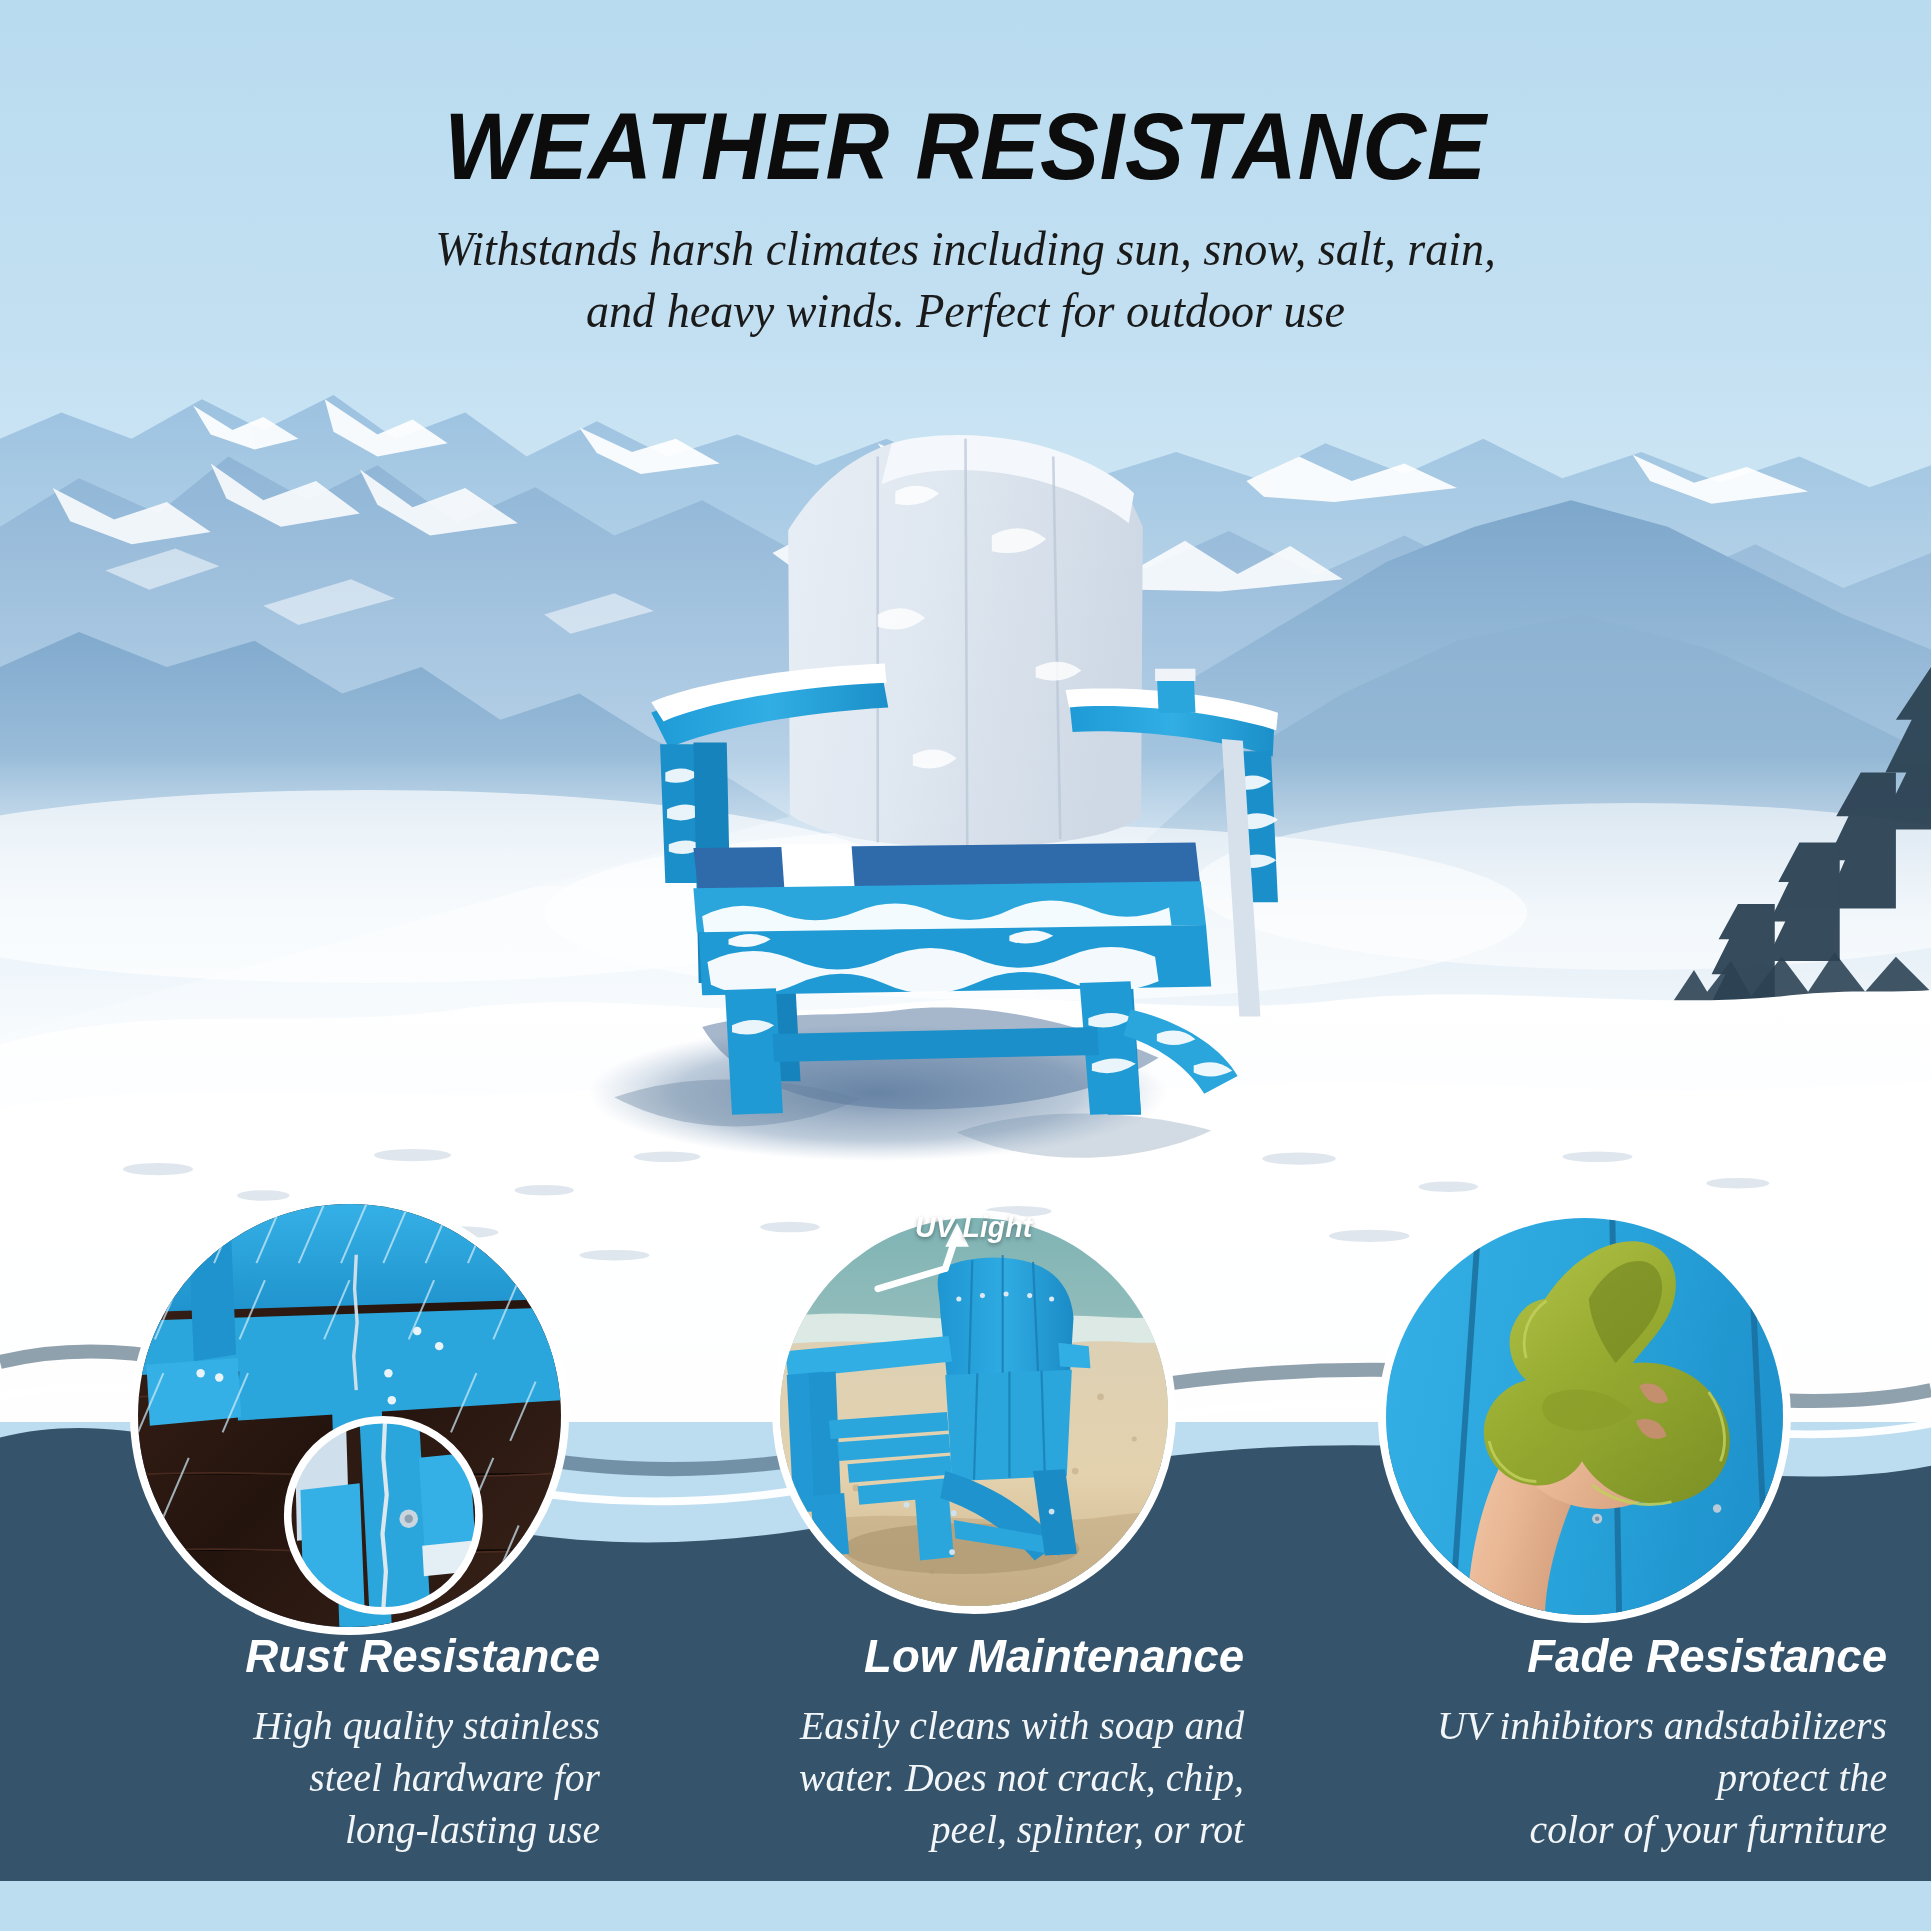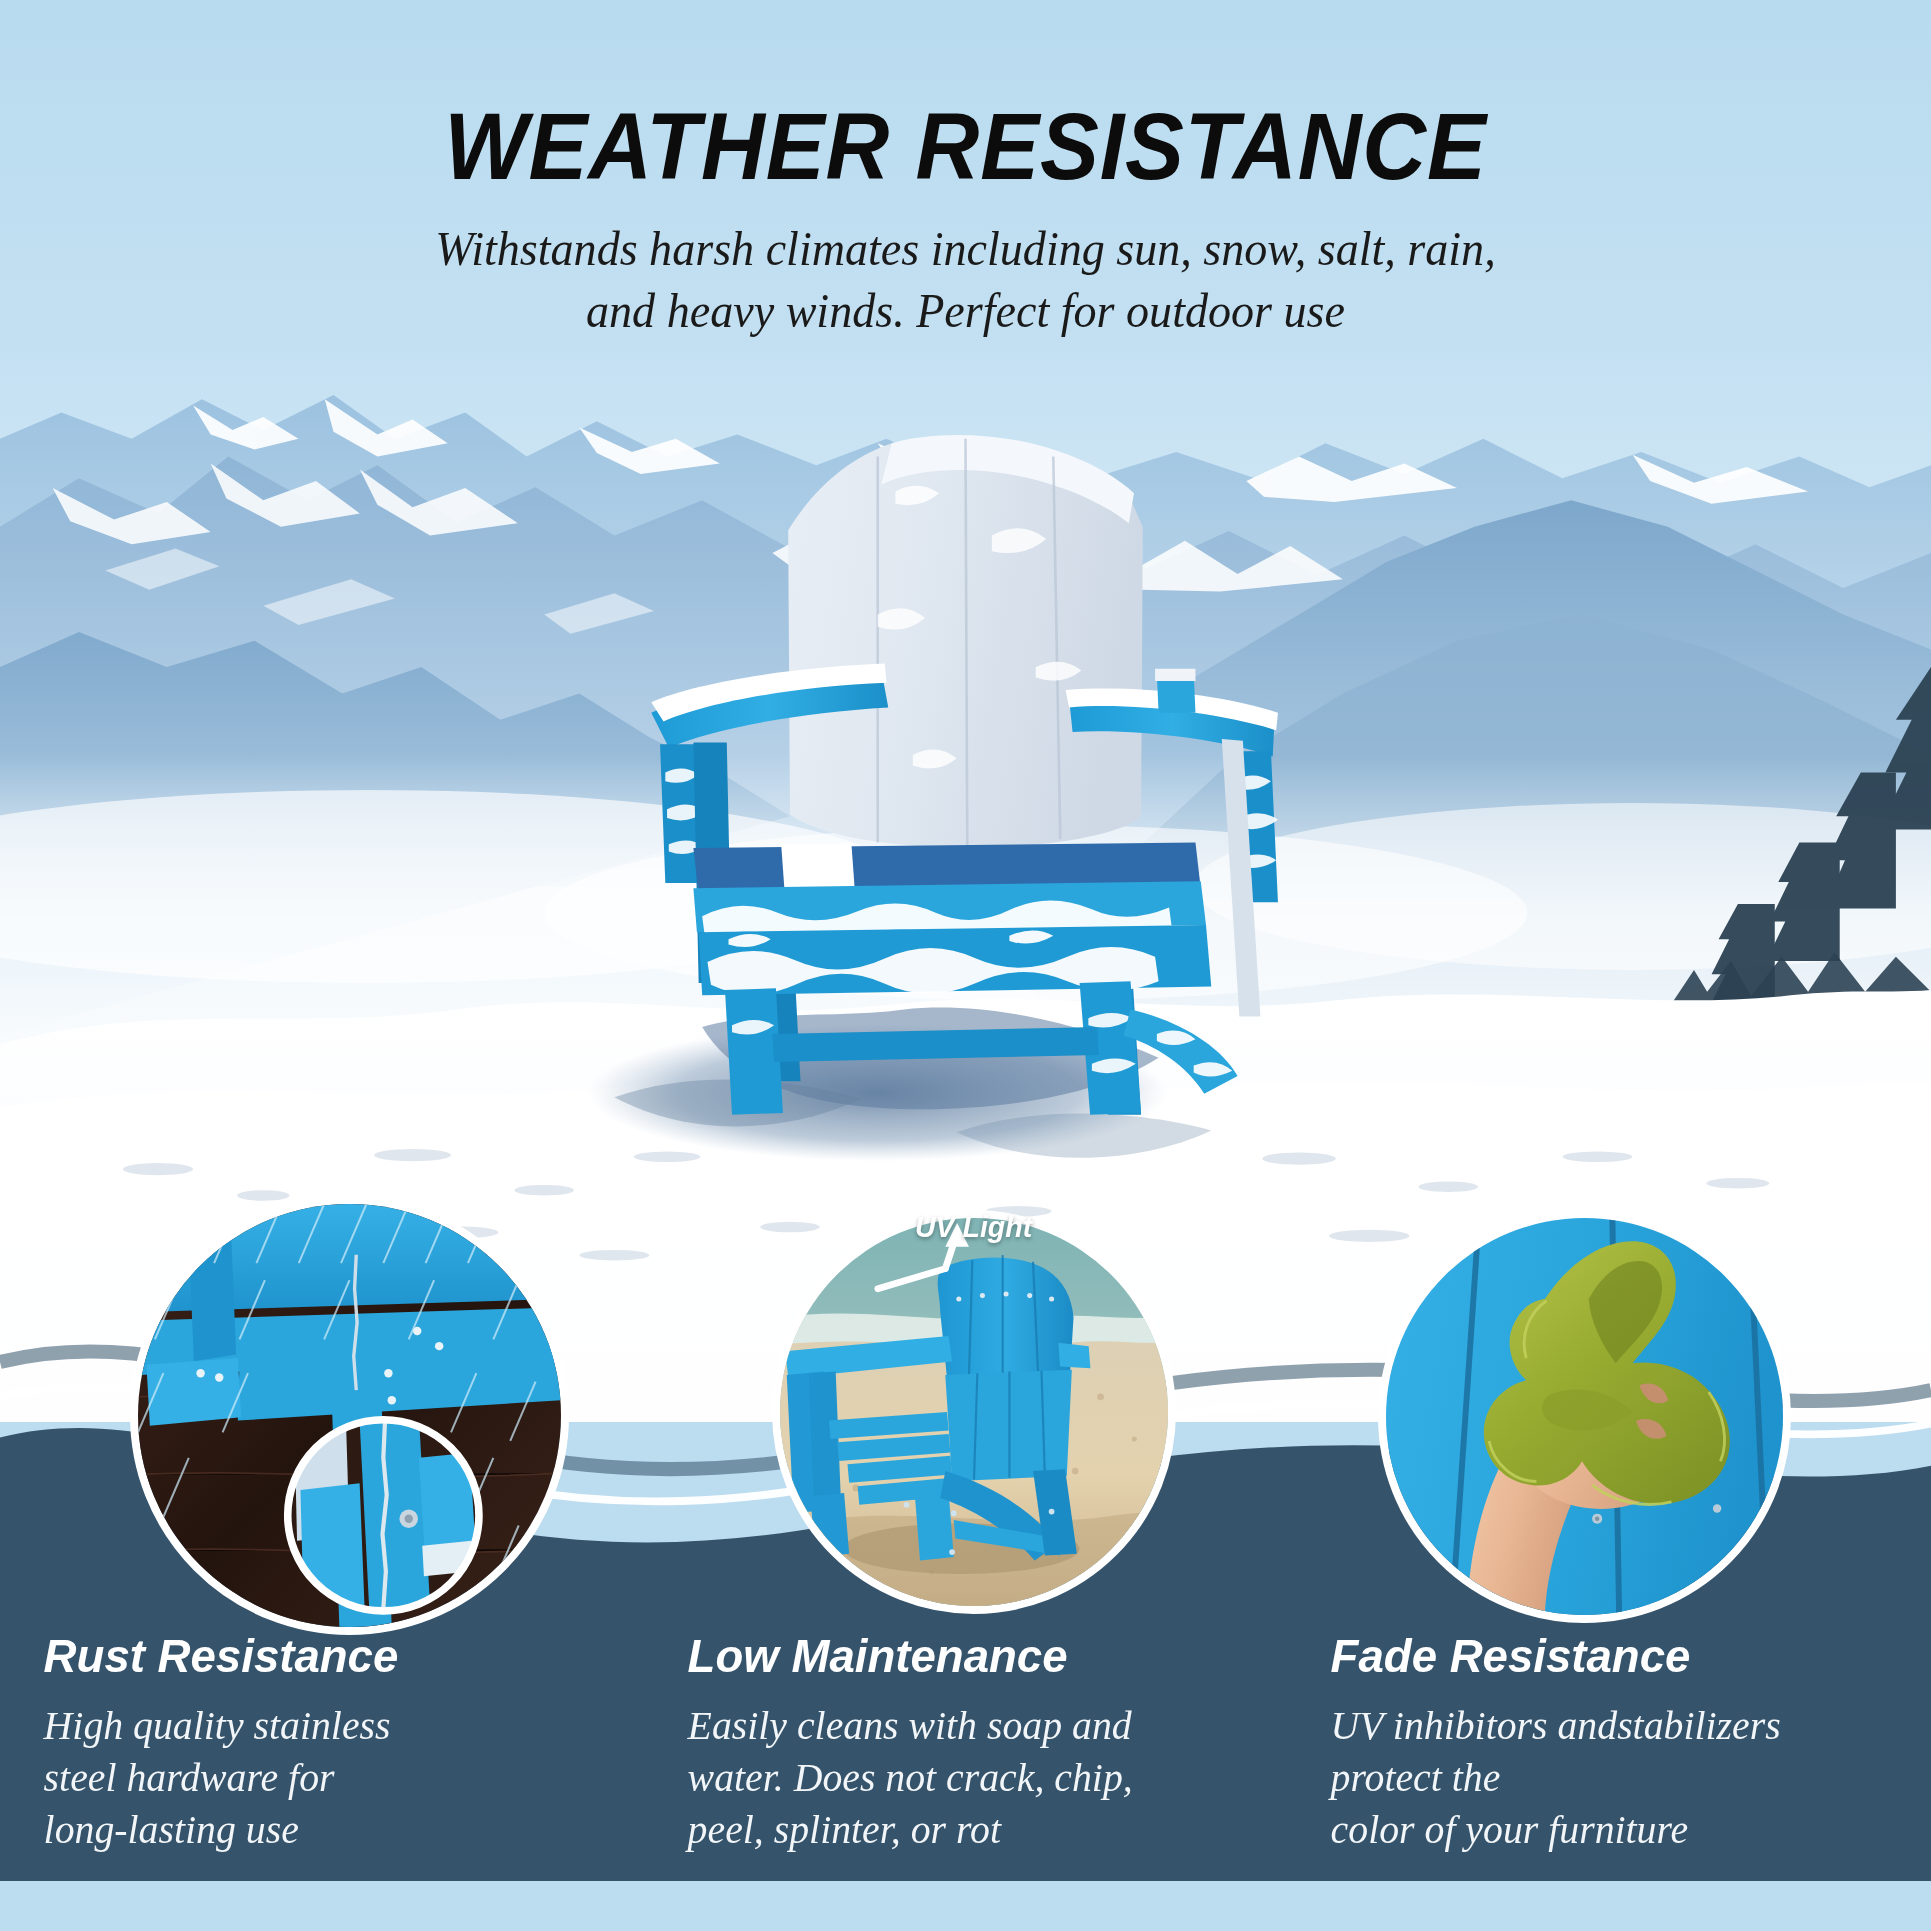--- a/index.html
+++ b/index.html
@@ -38,21 +38,21 @@
   
   .circ{
     position:absolute;border-radius:50%;overflow:hidden;
     border:8px solid #ffffff;box-sizing:border-box;z-index:32;
   }
   .circ .inner{position:absolute;left:0;top:0;width:100%;height:100%;}
 
   
   .cards{position:absolute;left:0;top:1628px;width:1931px;z-index:40;
          display:flex;}
-  .card{flex:1 1 0;text-align:left;padding:0 35px;box-sizing:border-box;}
+  .card{flex:1 1 0;text-align:right;padding:0 35px;box-sizing:border-box;}
   .cardTitle{
     font-family:"Liberation Sans",sans-serif;font-weight:bold;
     font-size:47px;color:#ffffff;letter-spacing:0px;margin:0 0 16px 0;
     transform:scaleX(0.97);transform-origin:center;
   }
   .cardBody{
     font-family:"Liberation Serif",serif;font-size:41px;line-height:1.27;
     color:#f2f6f8;margin:0;transform:scaleX(0.97);transform-origin:center;
   }
 

